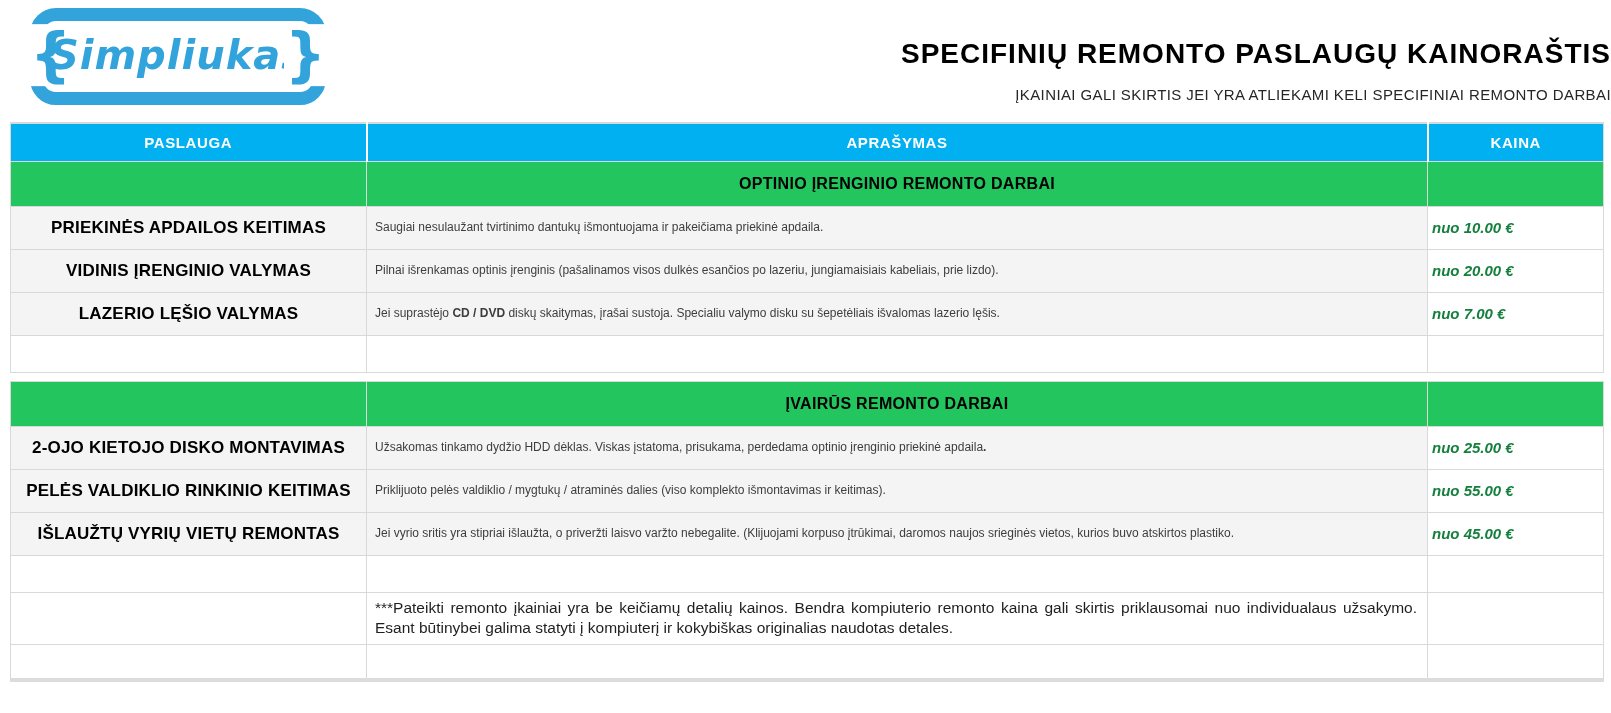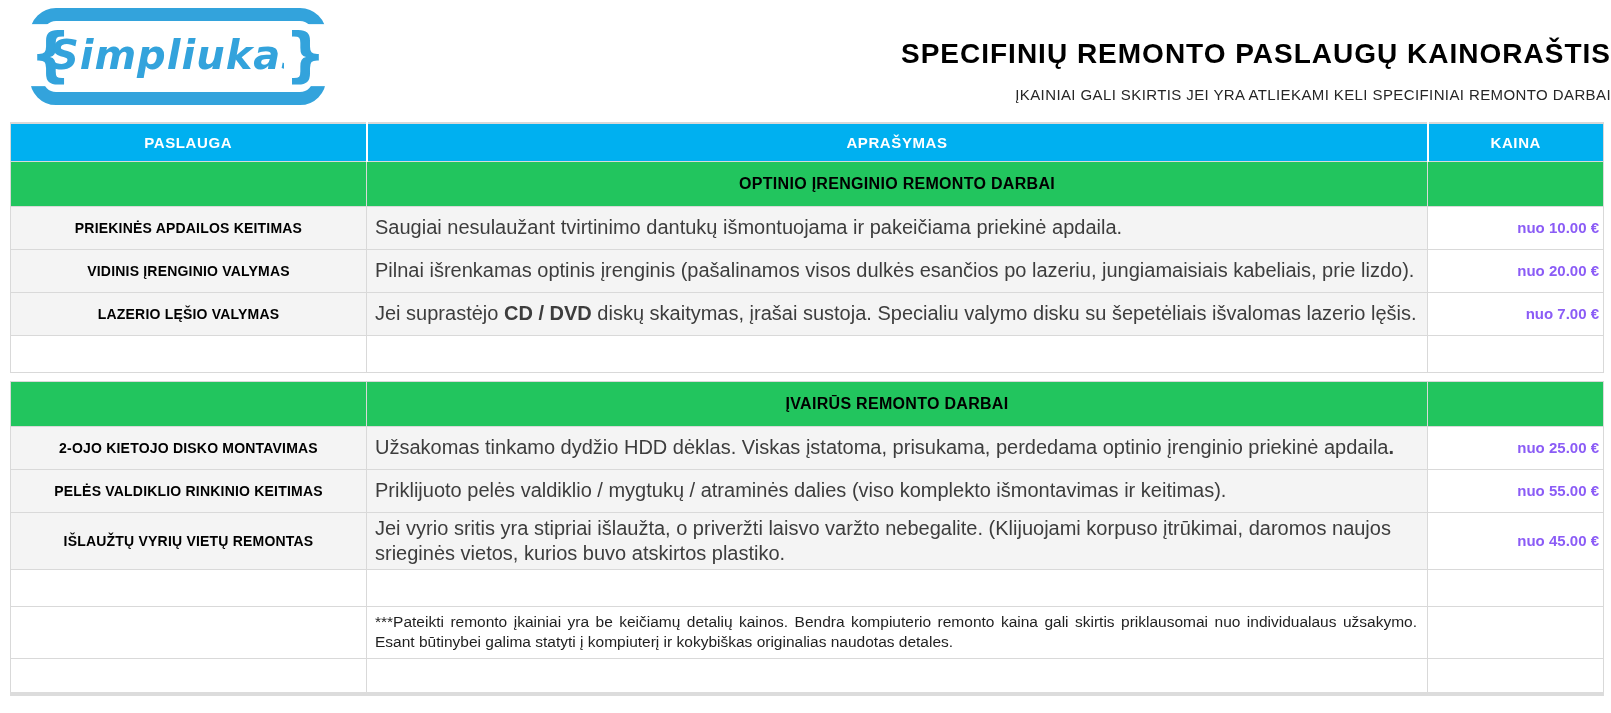--- a/index.html
+++ b/index.html
@@ -55,28 +55,28 @@
   .tbl th + th{border-left:2px solid #fff;}
   tr.t-section{height:45px;}
   tr.t-section td{background:#22c55e;}
   .section-title{
     font-size:16px;font-weight:bold;color:#000;text-align:center;letter-spacing:.3px;
   }
   tr.t-service{height:43px;}
   tr.t-service td{background:var(--row_shade);}
   tr.t-service td.price-cell{background:#fff;}
   td.service-cell{
-    text-align:center;font-weight:bold;font-size:14px;color:#000;
+    text-align:center;font-weight:bold;font-size:17px;color:#000;
     padding:0 6px;letter-spacing:.2px;
   }
   td.desc-cell{
-    font-size:20px;color:var(--desc_text);padding:3px 10px 3px 8px;line-height:1.25;
+    font-size:12px;color:var(--desc_text);padding:3px 10px 3px 8px;line-height:1.25;
   }
   td.price-cell{
-    text-align:right;font-weight:bold;font-size:15px;color:#8b5cf6;padding:0 4px;
+    text-align:left;font-weight:bold;font-size:15px;color:#15803d;padding:0 4px;font-style:italic;
   }
   tr.t-empty{height:37px;}
   tr.t-empty td{background:#fff;}
   tr.t-empty.short{height:36px;}
   tr.t-note{height:52px;margin-left:12px;}
   tr.t-note td{background:#fff;}
   td.note-cell{
     font-size:15.5px;color:#1f1f1f;text-align:justify;
     padding:4px 10px 4px 8px;line-height:1.3;
   }

